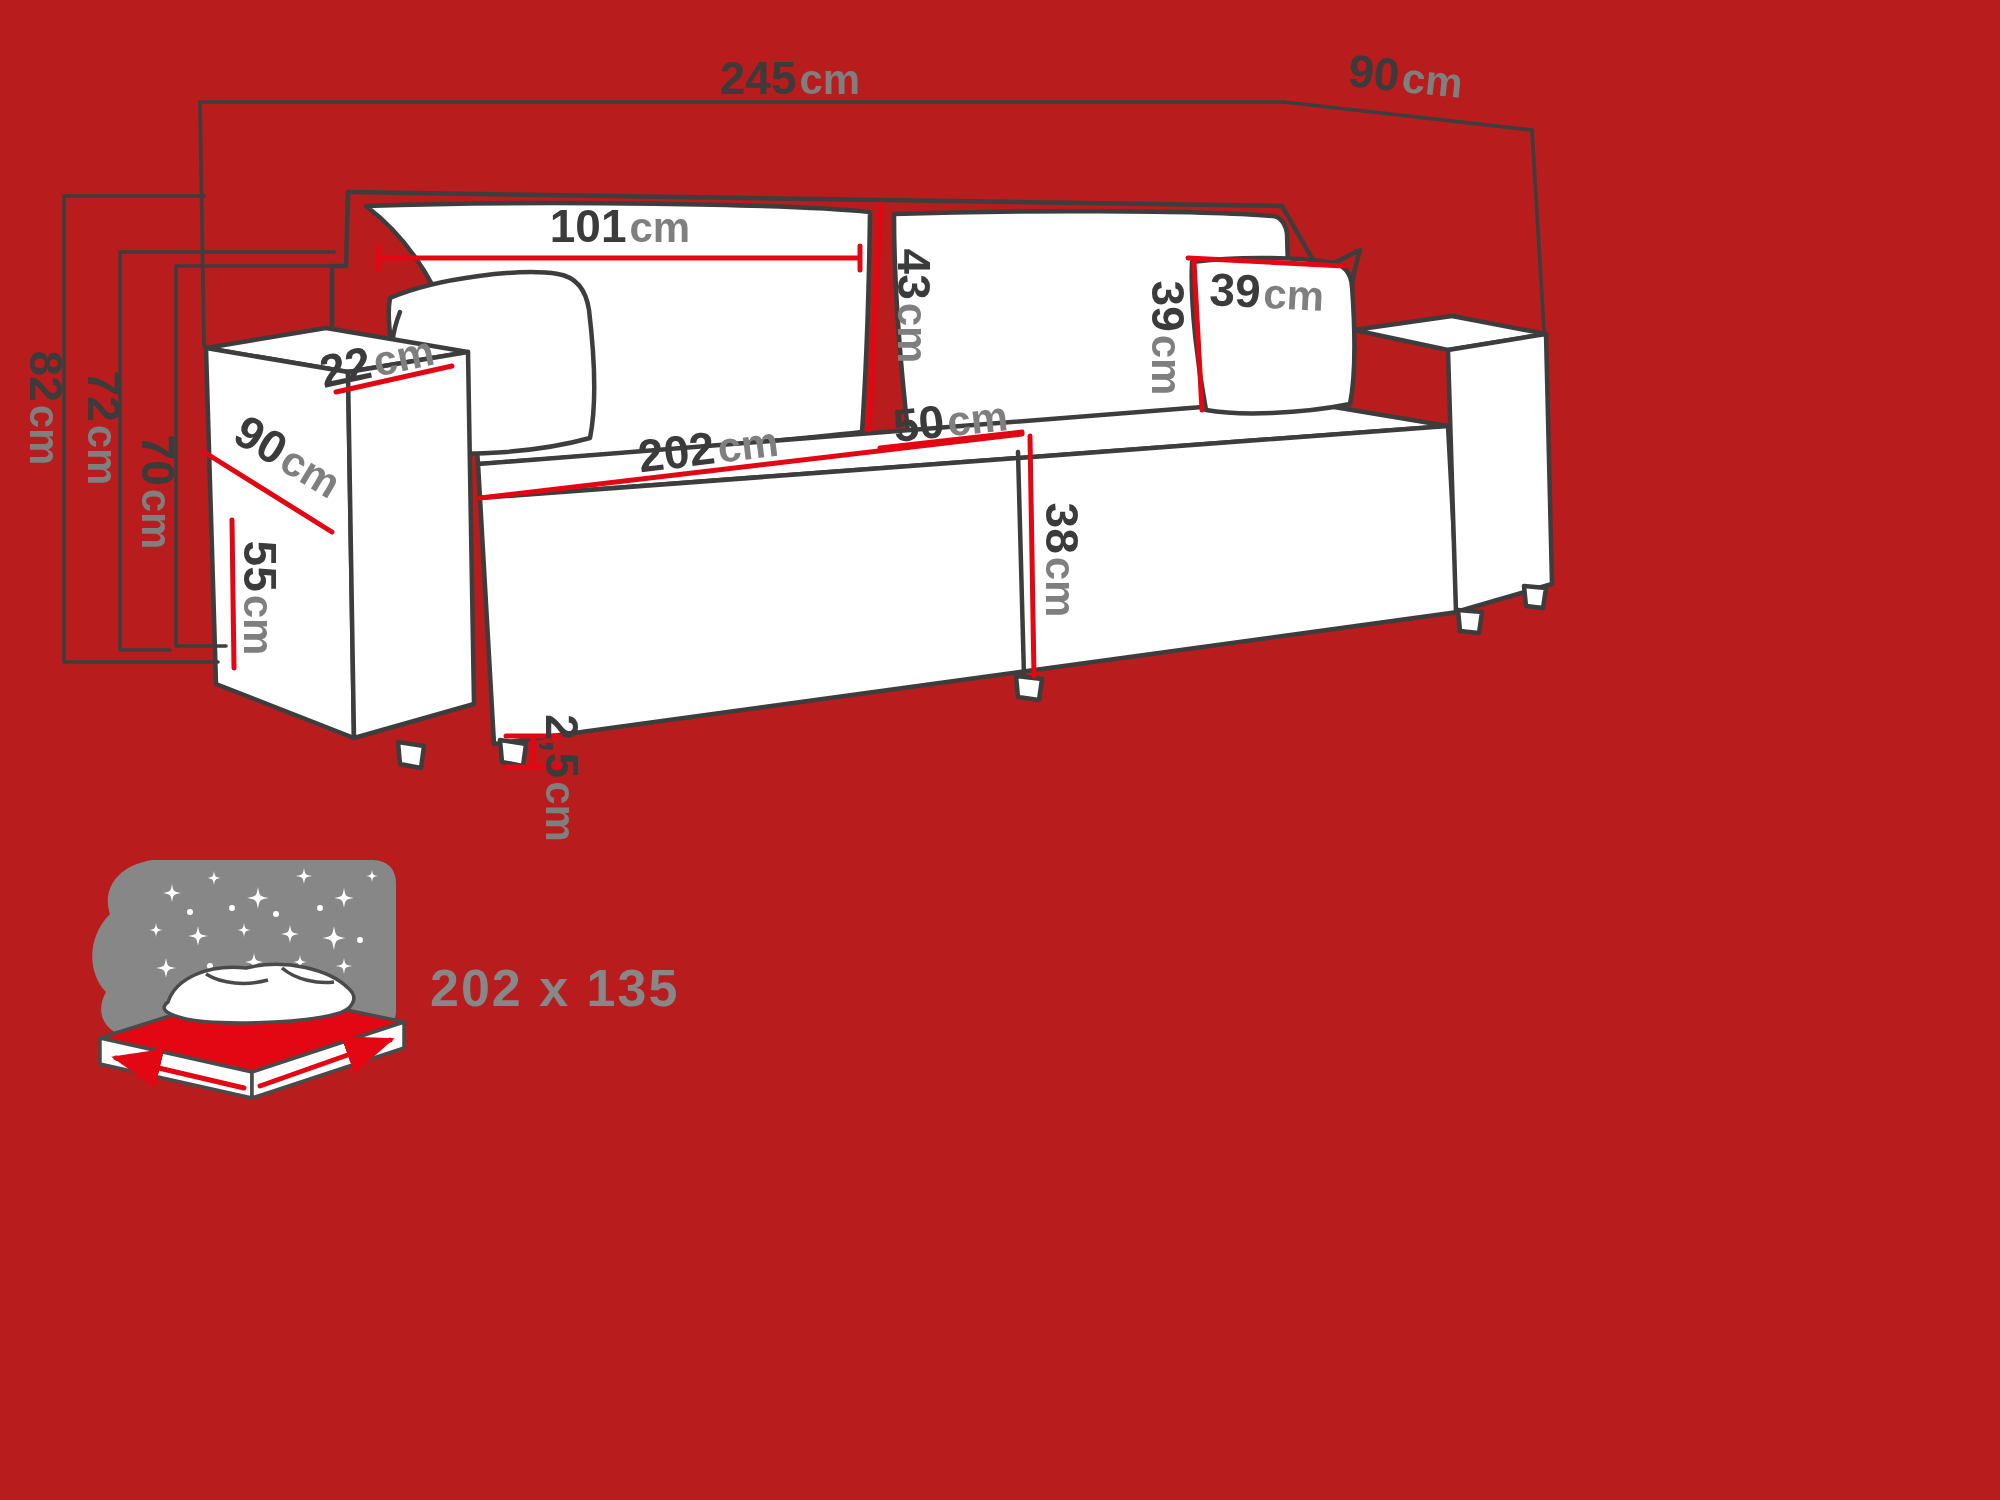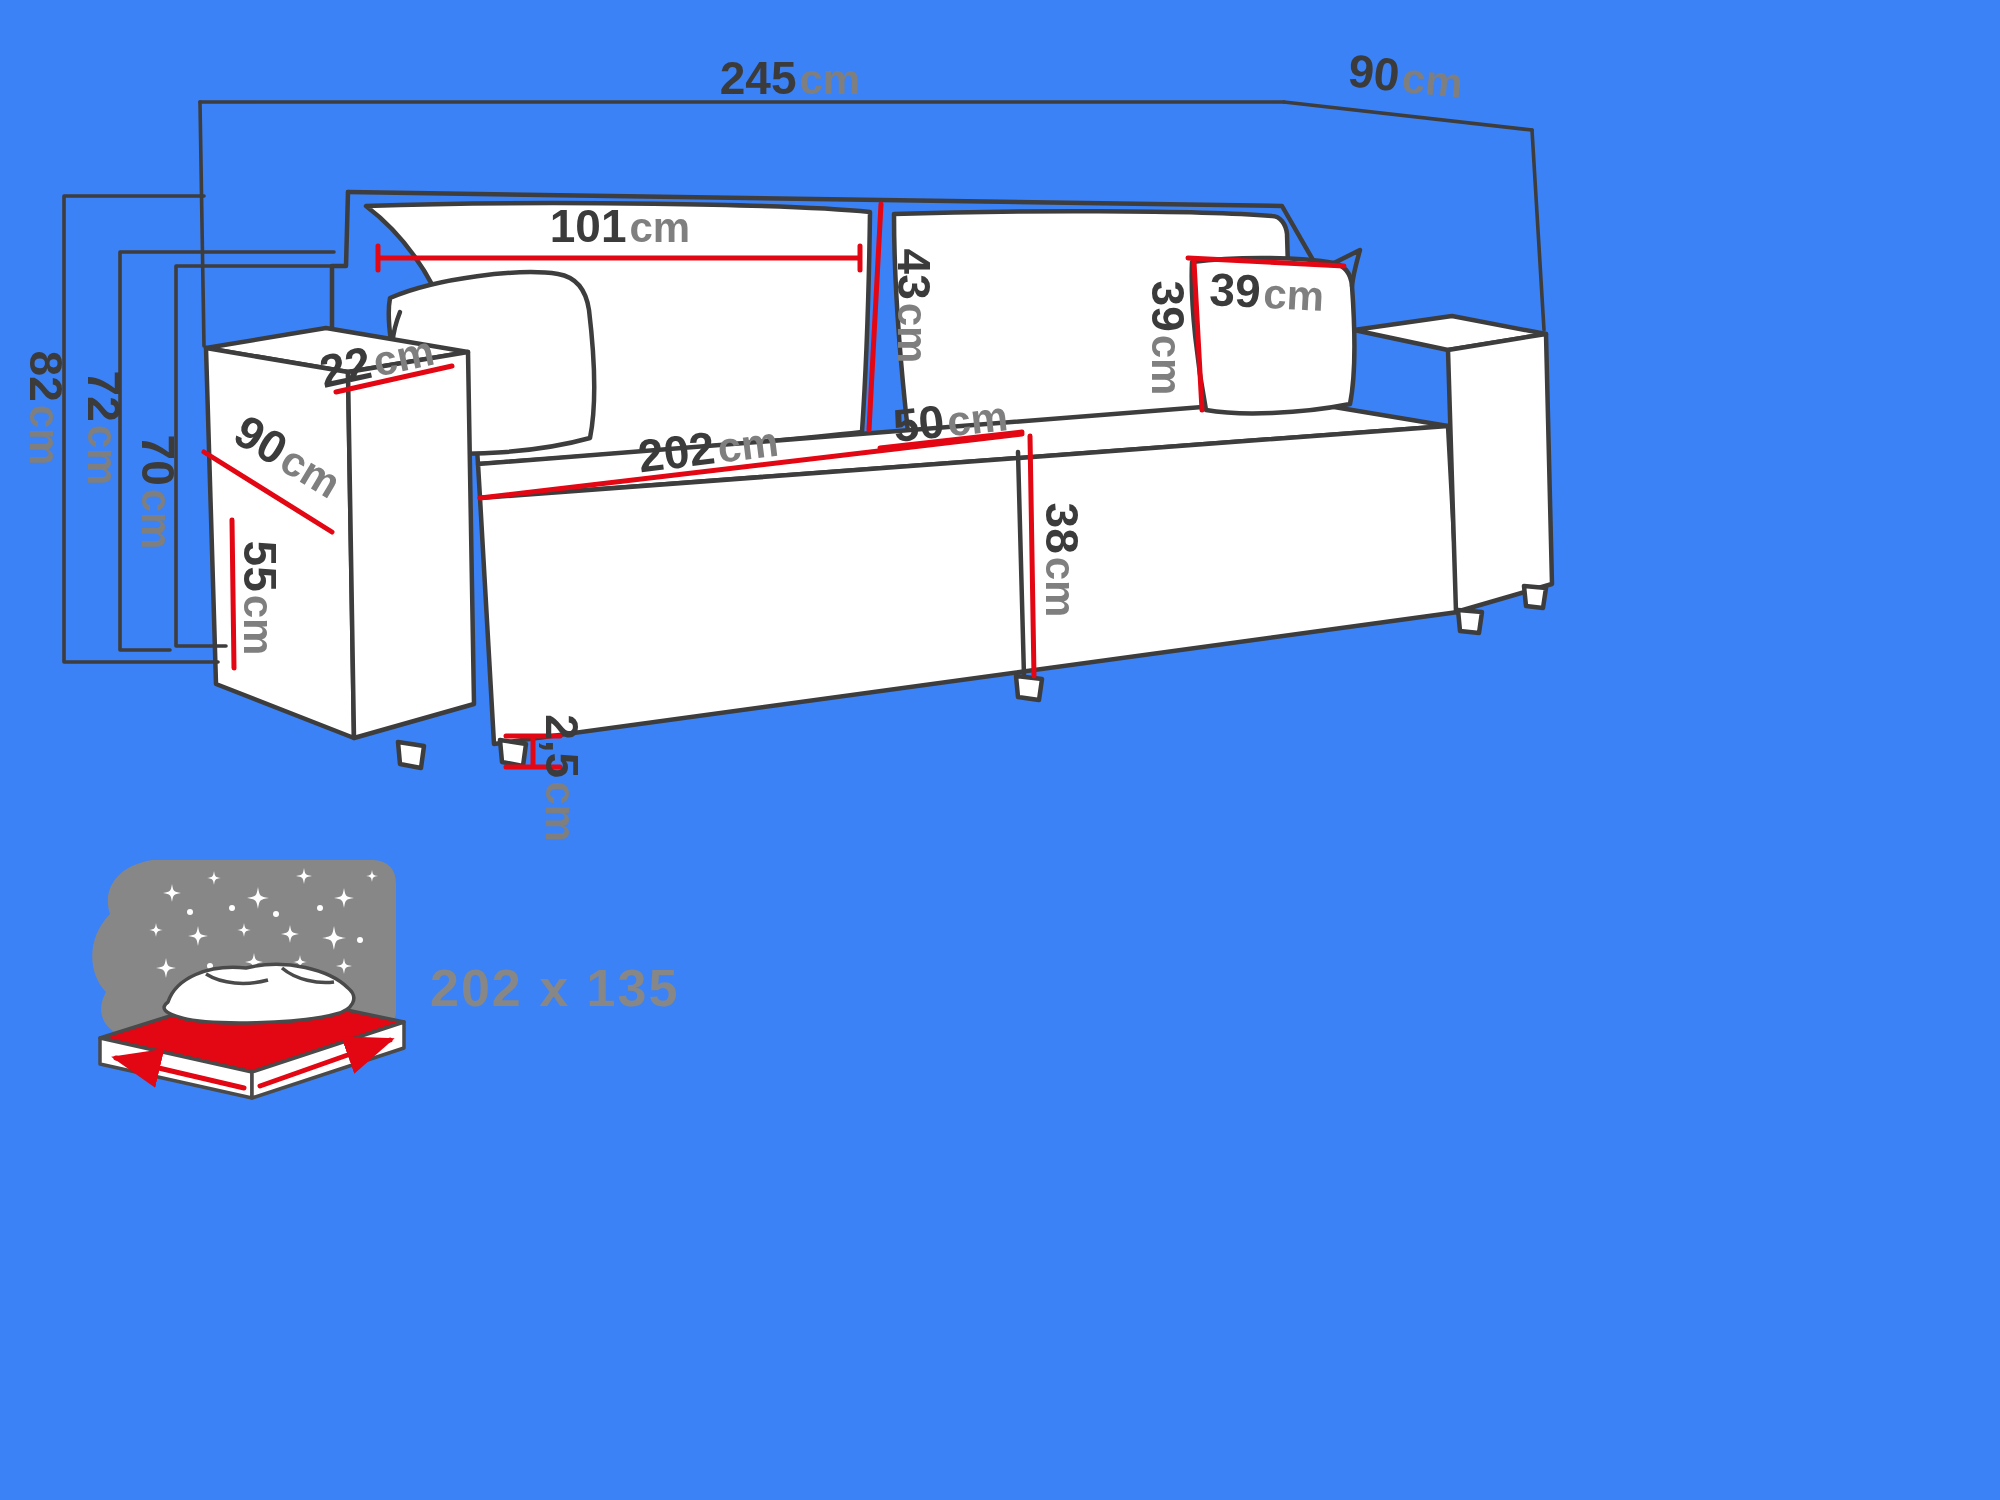--- a/index.html
+++ b/index.html
@@ -1,16 +1,16 @@
 <!DOCTYPE html>
 <html><head>
 <meta charset="utf-8">
 <style>
   html,body{margin:0;padding:0;background:#ffffff;}
-  .canvas{position:relative;width:2000px;height:1500px;background:#3b82f6;overflow:hidden;}
+  .canvas{position:relative;width:2000px;height:1500px;background:#b91c1c;overflow:hidden;}
   svg{display:block;}
   text{font-family:"Liberation Sans",sans-serif;}
   .num{font-weight:700;fill:#3b3b3b;font-size:46px;}
   .unit{font-weight:600;fill:#7f7f7f;font-size:42px;}
   .sleep-label{font-weight:700;fill:#878787;font-size:52px;letter-spacing:2px;}
   .sofa-stroke{stroke:#3d3d3d;stroke-width:4.5;stroke-linecap:round;stroke-linejoin:round;fill:none;}
   .fillw{fill:#ffffff;}
   .dimgray{stroke:#3d3d3d;stroke-width:3.6;stroke-linecap:round;fill:none;}
   .dimred{stroke:#e30613;stroke-width:5;stroke-linecap:round;fill:none;}
   .icon-gray{fill:#878787;}

